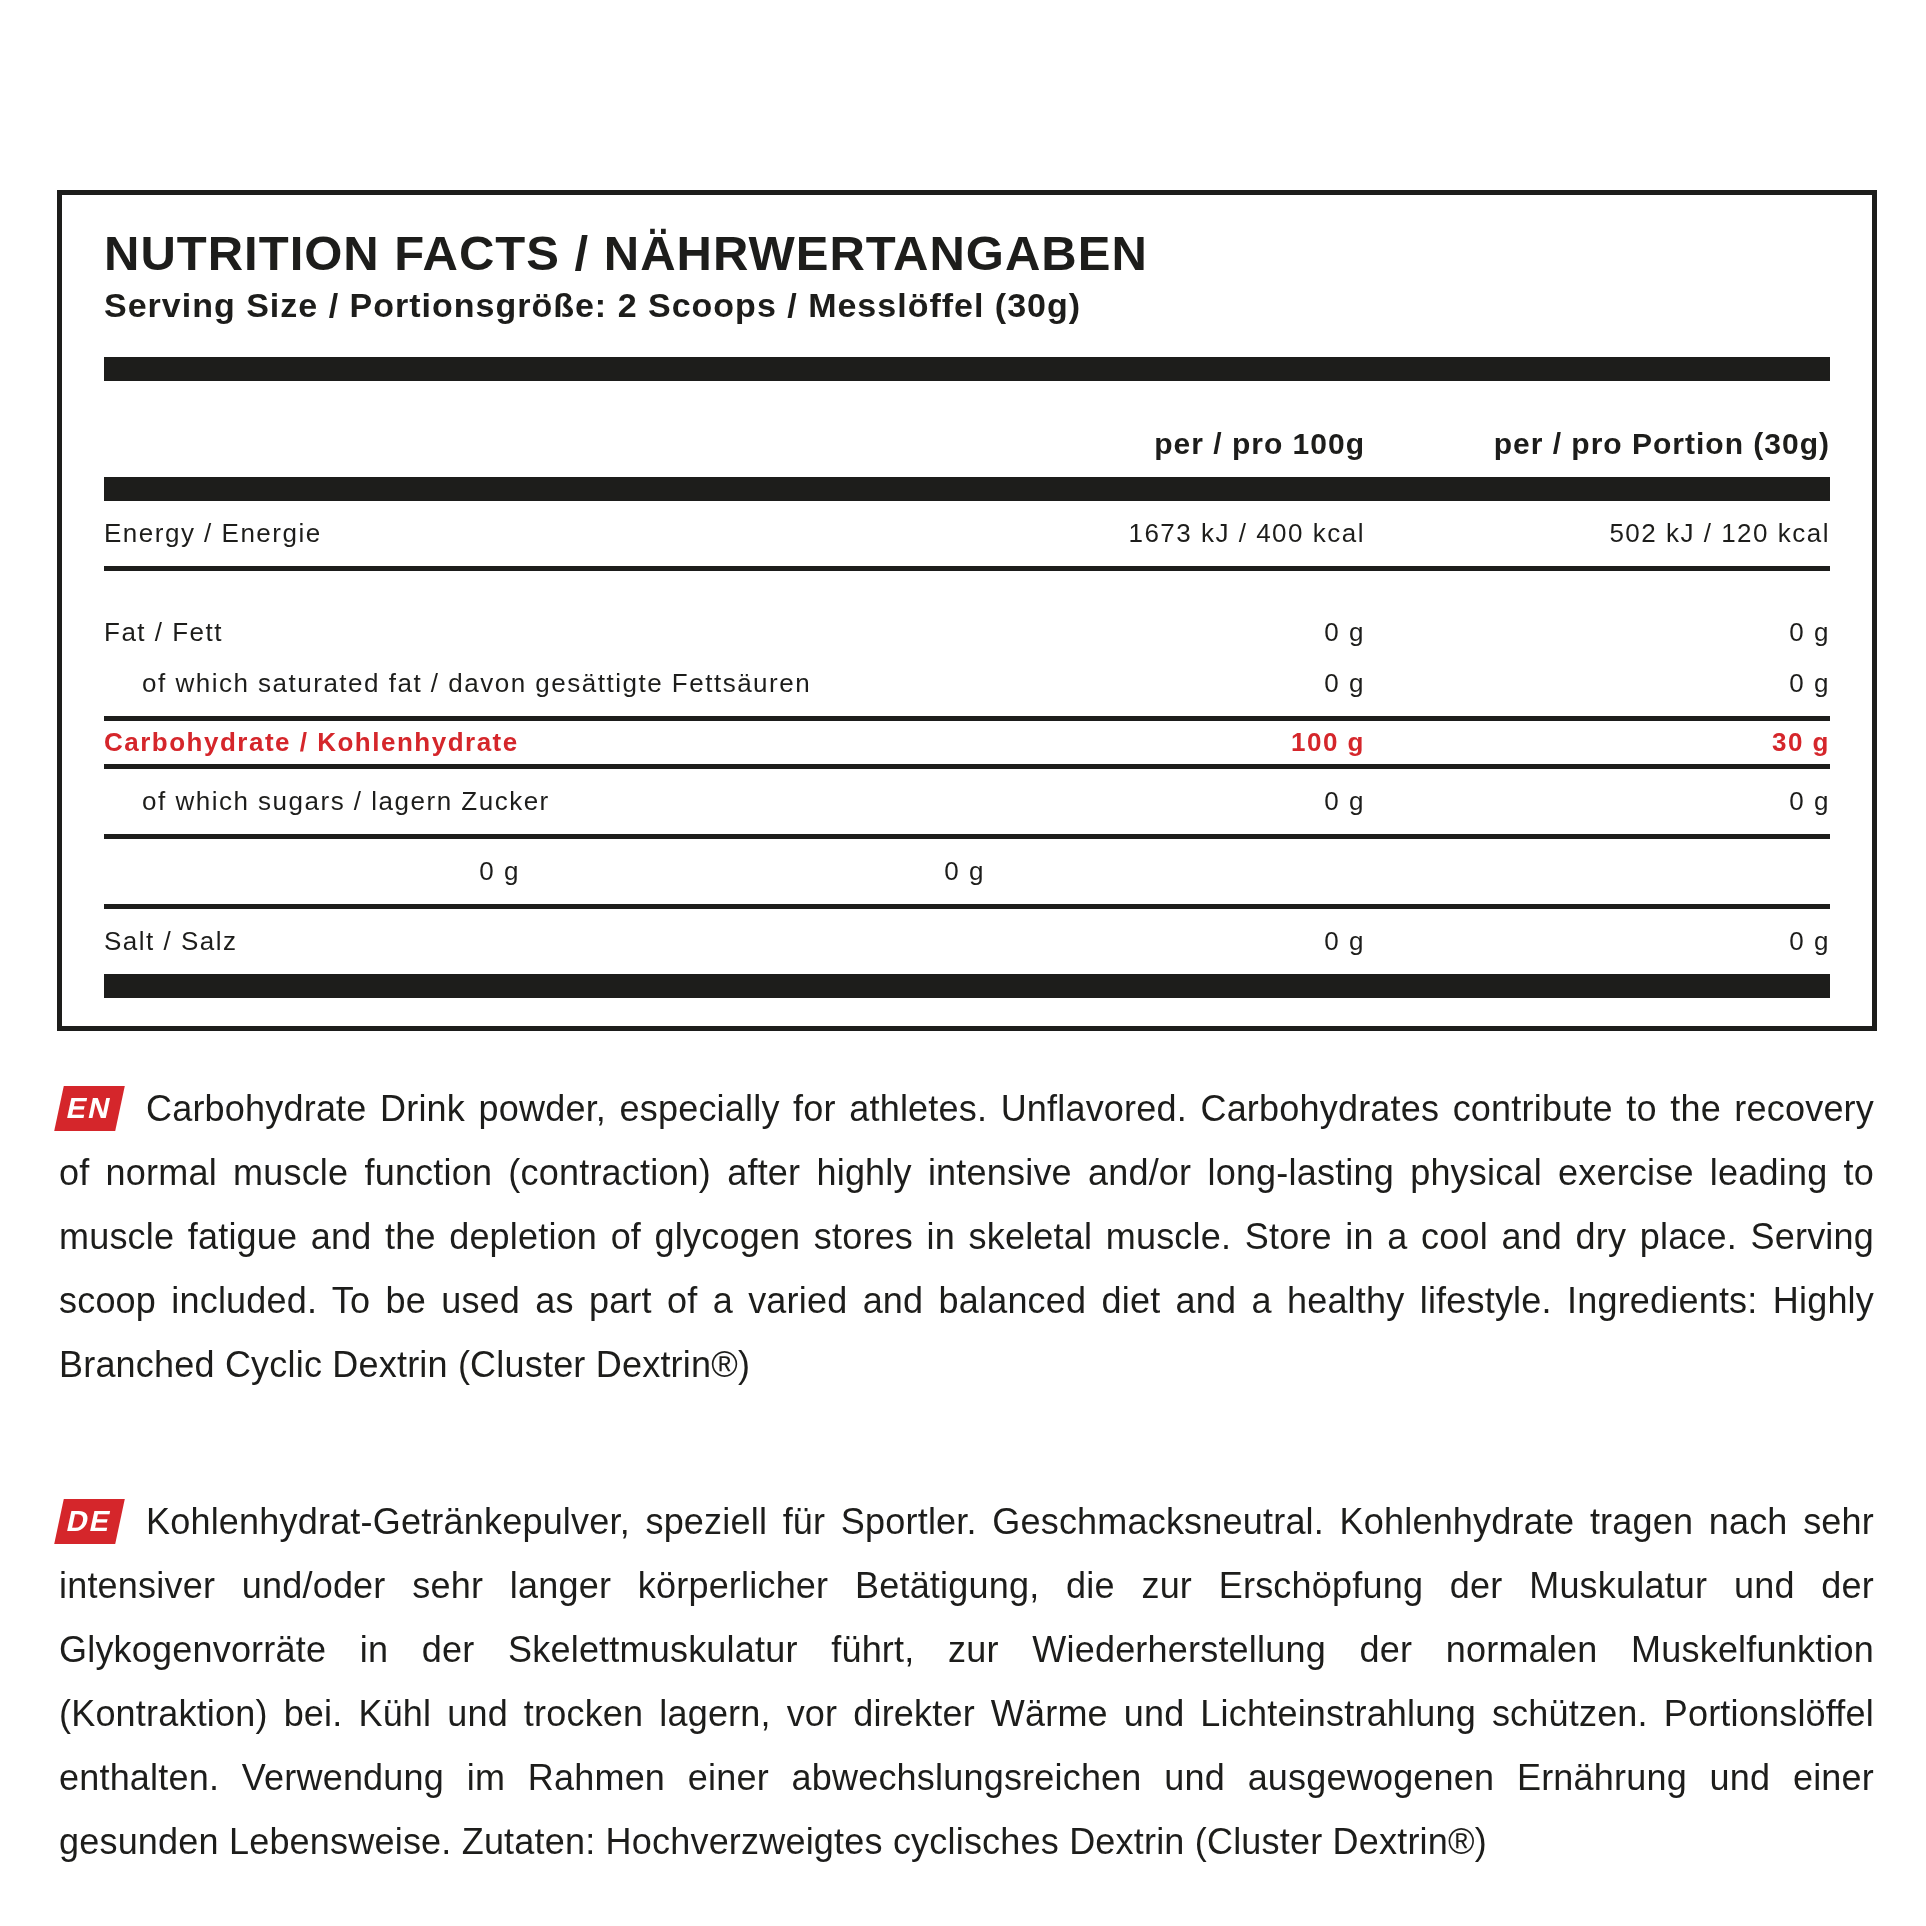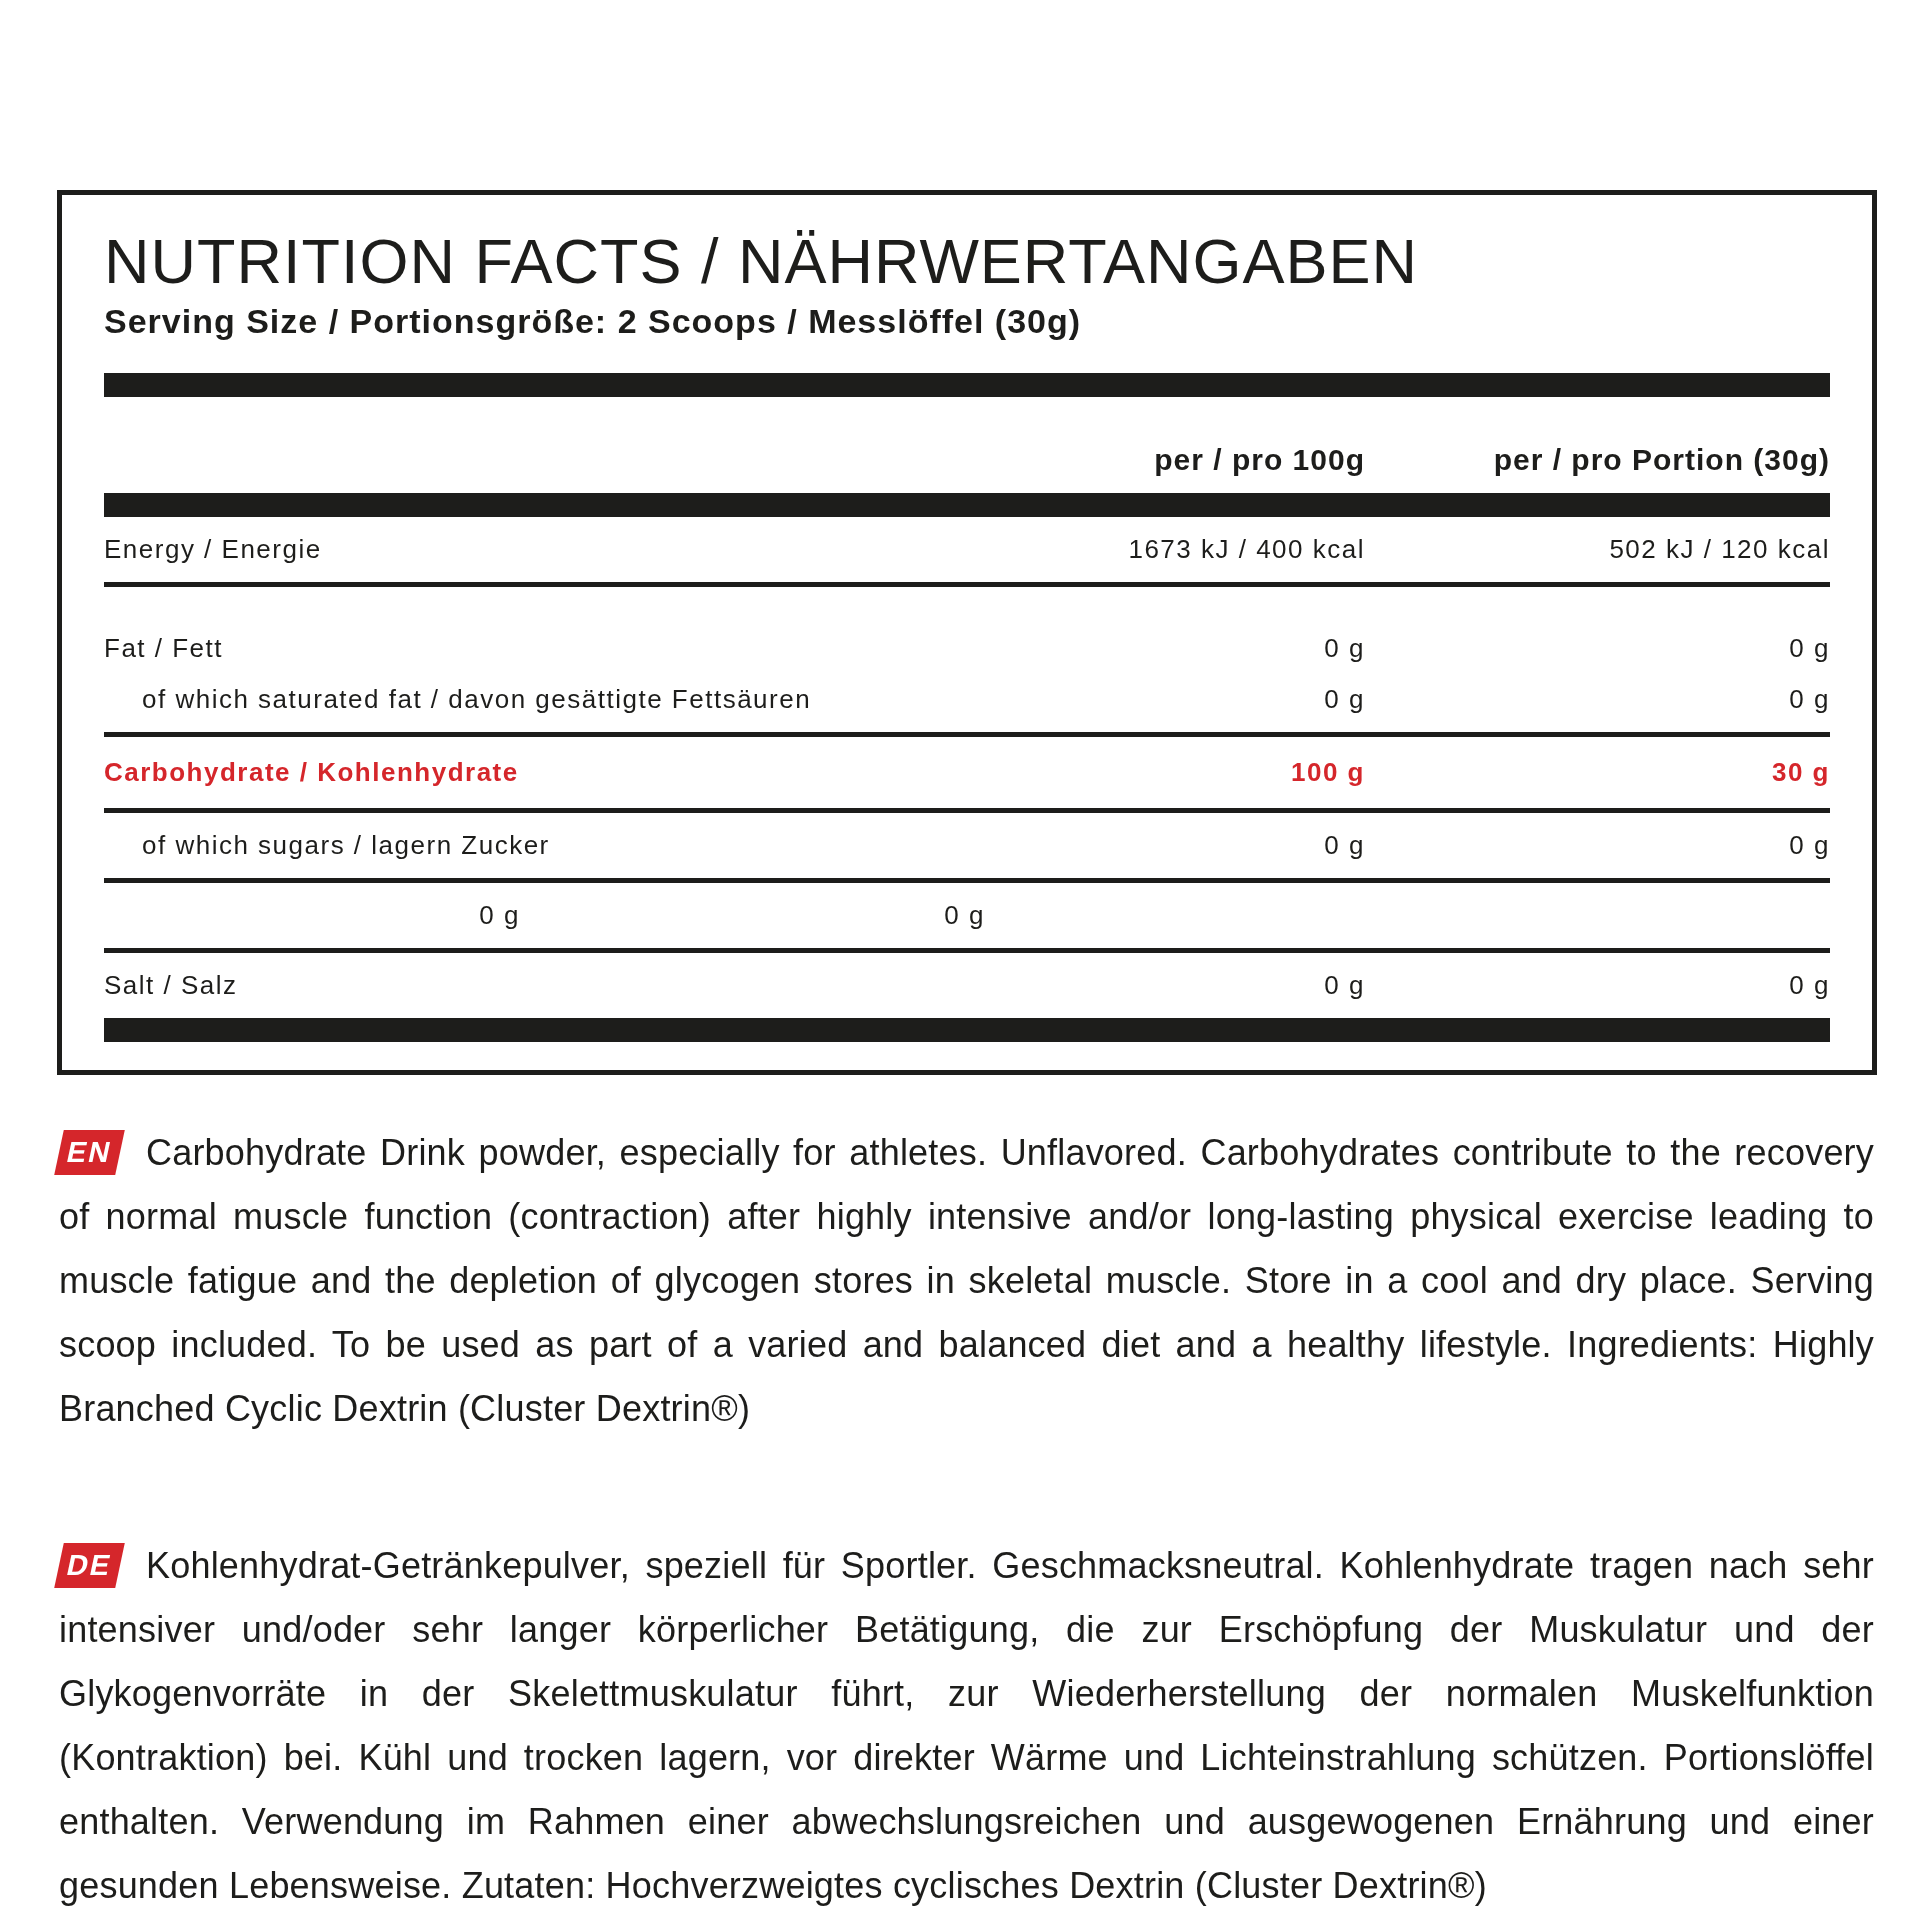--- a/index.html
+++ b/index.html
@@ -21,22 +21,22 @@
   .facts-box {
     box-sizing: border-box;
     margin: 190px 50px 0 57px;
     width: 1820px;
     border: 5px solid #1d1d1b;
     padding: 30px 42px 28px 42px;
     background: #ffffff;
   }
   .title {
     margin: 0;
-    font-size: 63px;
-    font-weight: normal;
+    font-size: 49px;
+    font-weight: bold;
     font-stretch: condensed;
     letter-spacing: 1px;
     white-space: nowrap;
   }
   .serving {
     margin-top: 5px;
     font-size: 34px;
     font-weight: bold;
     letter-spacing: 1px;
   }
@@ -62,21 +62,21 @@
     font-size: 30px;
     letter-spacing: 1px;
   }
   .c-label { flex: 1 1 auto; }
   .c-val  { width: 416px; text-align: right; white-space: nowrap; }
   .c-val2 { width: 465px; text-align: right; white-space: nowrap; }
   .row.indent .c-label { padding-left: 38px; }
   .row.red {
     color: #d5262b;
     font-weight: bold;
-    padding: 20px 0;
+    padding: 6px 0;
   }
   .row.tall { padding-top: 22px; padding-bottom: 10px; margin-top: 24px; }
   .row.tall2 { padding-top: 10px; }
 
   
   .para {
     margin: 0 53px 0 59px;
     font-size: 36px;
     line-height: 64px;
     text-align: justify;

